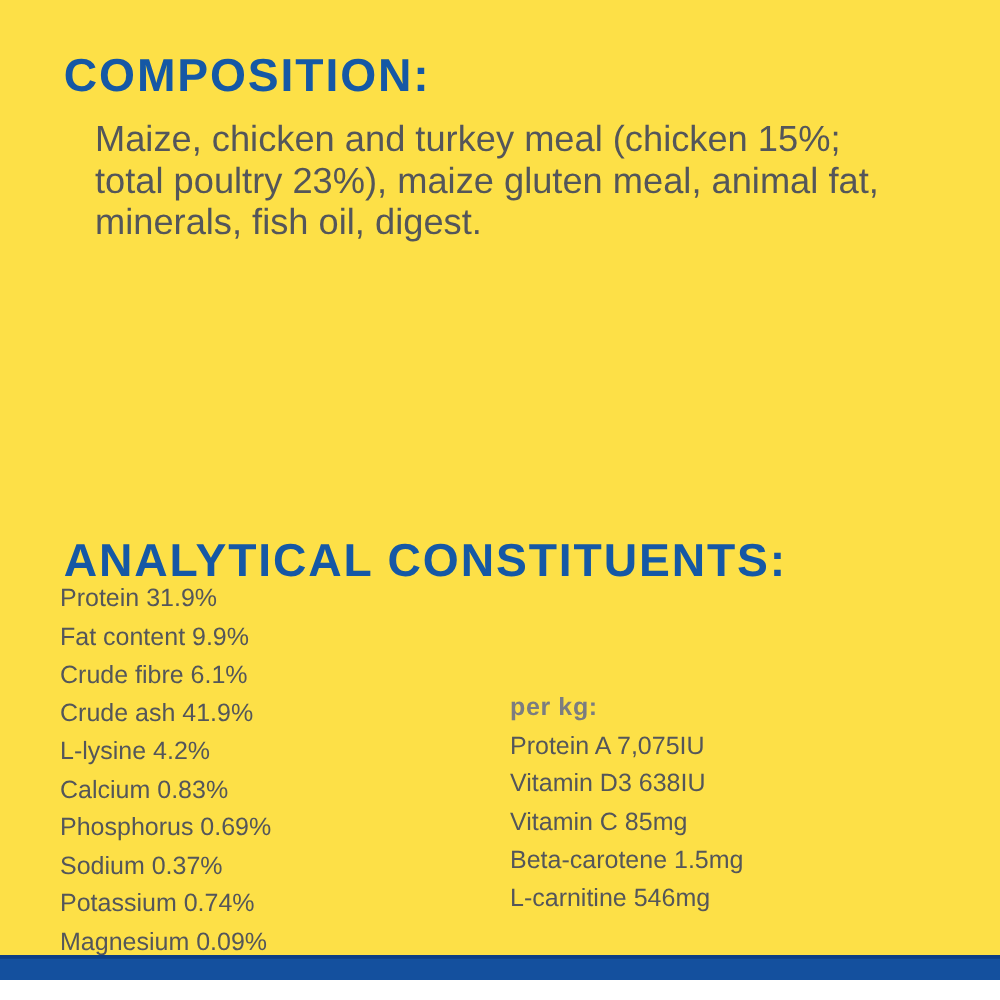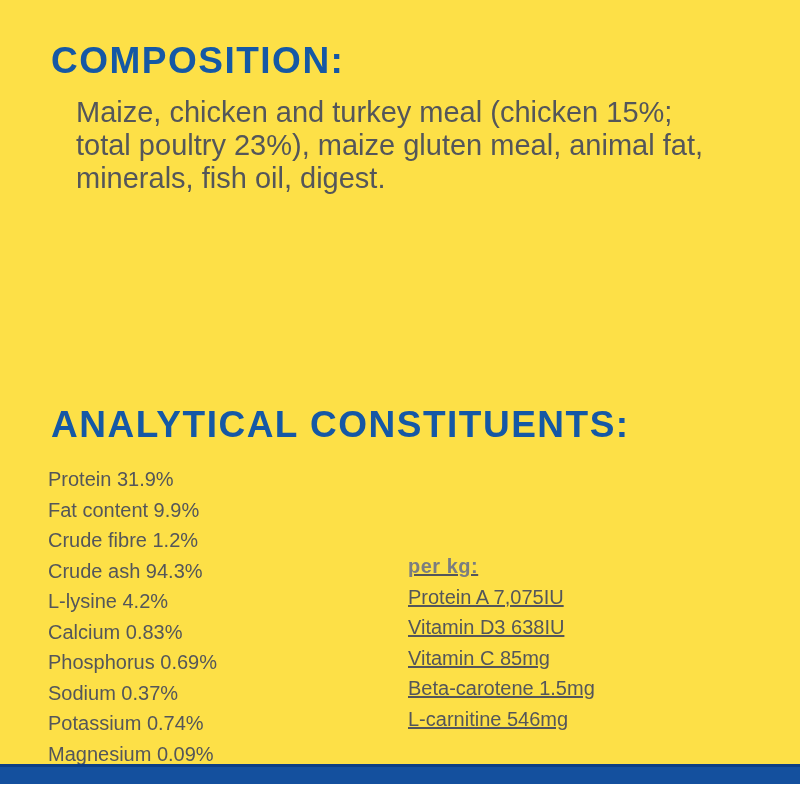--- a/index.html
+++ b/index.html
@@ -19,21 +19,21 @@
     position: absolute;
     left: 51px;
     margin: 0;
     font-size: 37px;
     font-weight: 700;
     letter-spacing: 1.5px;
     color: #1558a5;
     white-space: nowrap;
   }
   .heading-composition { top: 40px; }
-  .heading-analytical { top: 404px; }
+  .heading-analytical { top: 428px; }
   .paragraph {
     position: absolute;
     left: 48px;
     top: 96px;
     font-size: 29px;
     line-height: 33px;
     color: #54565a;
     white-space: nowrap;
     margin-left: 28px;
   }
@@ -44,21 +44,20 @@
     color: #54565a;
     white-space: nowrap;
   }
   .list-analytical {
     left: 48px;
     top: 464px;
   }
   .list-perkg {
     left: 408px;
     top: 551px;
-    text-decoration: underline;
   }
   .per-kg-label {
     font-weight: 700;
     color: #7b7d80;
     letter-spacing: 0.5px;
   }
   .bottom-bar {
     position: absolute;
     left: 0;
     bottom: 0;
@@ -80,22 +79,22 @@
     <div>Maize, chicken and turkey meal (chicken 15%;</div>
     <div>total poultry 23%), maize gluten meal, animal fat,</div>
     <div>minerals, fish oil, digest.</div>
   </div>
 
   <h1 class="heading heading-analytical">ANALYTICAL CONSTITUENTS:</h1>
 
   <div class="list list-analytical">
     <div>Protein 31.9%</div>
     <div>Fat content 9.9%</div>
-    <div>Crude fibre 1.2%</div>
-    <div>Crude ash 94.3%</div>
+    <div>Crude fibre 6.1%</div>
+    <div>Crude ash 41.9%</div>
     <div>L-lysine 4.2%</div>
     <div>Calcium 0.83%</div>
     <div>Phosphorus 0.69%</div>
     <div>Sodium 0.37%</div>
     <div>Potassium 0.74%</div>
     <div>Magnesium 0.09%</div>
   </div>
 
   <div class="list list-perkg">
     <div class="per-kg-label">per kg:</div>

